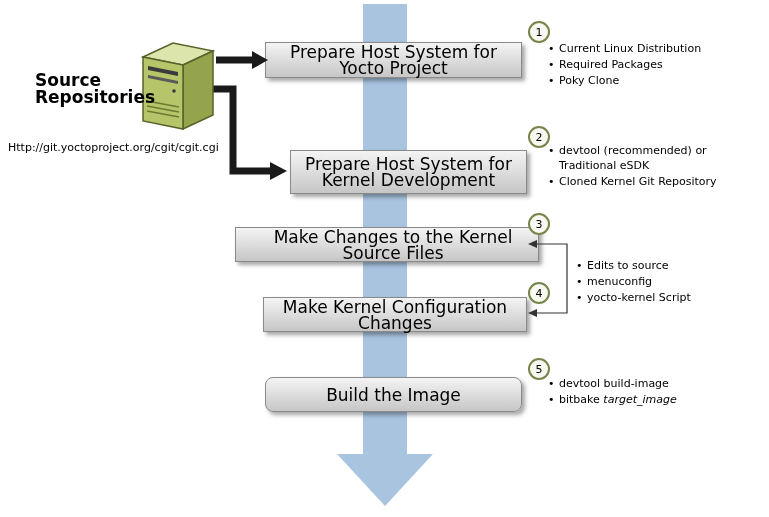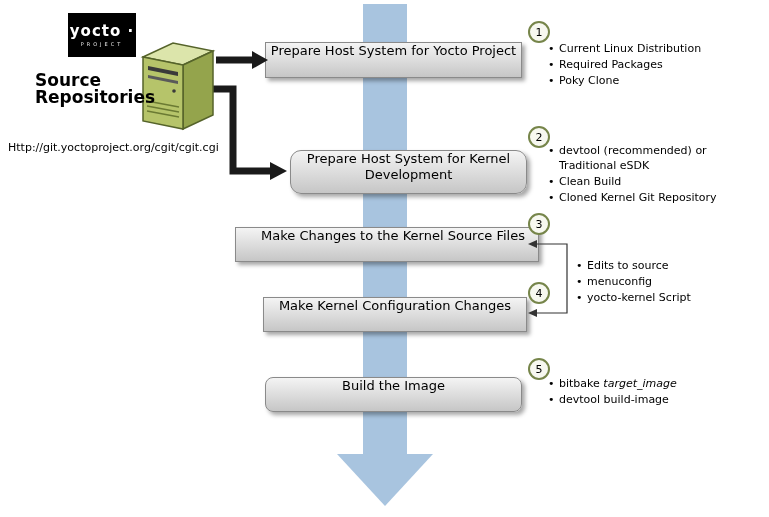--- a/index.html
+++ b/index.html
@@ -27,27 +27,27 @@
   
   .source-label{
     position:absolute;left:35px;top:72px;width:110px;z-index:6;
     font-size:17px;font-weight:bold;line-height:17px;
   }
   .source-url{position:absolute;left:8px;top:141px;z-index:6;font-size:11px;}
   
   .server{position:absolute;left:133px;top:35px;z-index:6;}
   
   .step-box{
-    position:absolute;z-index:2;display:flex;justify-content:center;
-    text-align:center;font-size:13px;line-height:16px;
+    position:absolute;z-index:2;display:flex;align-items:center;justify-content:center;
+    text-align:center;font-size:17px;line-height:16px;
     background:linear-gradient(#f4f4f4,#c6c6c6);
     border:1px solid #8a8a8a;box-shadow:3px 3px 4px rgba(0,0,0,0.35);
   }
   .box1{left:265px;top:42px;width:255px;height:34px;}
-  .box2{left:290px;top:150px;width:235px;height:42px;border-radius:11px;}
+  .box2{left:290px;top:150px;width:235px;height:42px;}
   .box3{left:235px;top:227px;width:290px;height:33px;padding-left:12px;}
   .box4{left:263px;top:297px;width:262px;height:33px;}
   .box5{left:265px;top:377px;width:255px;height:33px;border-radius:8px;}
   
   .num-circle{
     position:absolute;z-index:6;width:18px;height:18px;border-radius:50%;
     border:2px solid #76854a;background:#f7f8f0;
     display:flex;align-items:center;justify-content:center;font-size:11px;
   }
   .c1{left:528px;top:21px;}
@@ -68,24 +68,20 @@
   .overlay{position:absolute;left:0;top:0;z-index:5;pointer-events:none;}
 </style>
 </head>
 <body>
 
 <div class="canvas">
 
   <div class="flow-shaft"></div>
   <div class="flow-head"></div>
 
-  <div class="logo">
-    <div class="logo-name">yocto ·</div>
-    <div class="logo-project">PROJECT</div>
-  </div>
 
   <svg class="server" width="90" height="108" viewBox="0 0 90 108">
     <polygon points="10,22 40,8 80,16 50,30" fill="#dce5ab" stroke="#55632a" stroke-width="1.5"></polygon>
     <polygon points="50,30 80,16 80,80 50,94" fill="#94a44c" stroke="#55632a" stroke-width="1.5"></polygon>
     <polygon points="10,22 50,30 50,94 10,86" fill="#b6c46a" stroke="#55632a" stroke-width="1.5"></polygon>
     <polygon points="15,31 45,37 45,41 15,35" fill="#3a3a3a"></polygon>
     <polygon points="15,40 45,46 45,49 15,43" fill="#5a5a5a"></polygon>
     <circle cx="41" cy="56" r="1.8" fill="#3a3a3a"></circle>
     <line x1="14" y1="66" x2="46" y2="72" stroke="#6b7a33" stroke-width="1.5"></line>
     <line x1="14" y1="71" x2="46" y2="77" stroke="#6b7a33" stroke-width="1.5"></line>
@@ -118,33 +114,32 @@
   <div class="num-circle c5">5</div>
 
   <ul class="bullets list1">
     <li><span>Current Linux Distribution</span></li>
     <li><span>Required Packages</span></li>
     <li><span>Poky Clone</span></li>
   </ul>
 
   <ul class="bullets list2">
     <li><span>devtool (recommended) or Traditional eSDK</span></li>
-    <li><span>Clean Build</span></li>
     <li><span>Cloned Kernel Git Repository</span></li>
   </ul>
 
   <ul class="bullets list34">
     <li><span>Edits to source</span></li>
     <li><span>menuconfig</span></li>
     <li><span>yocto-kernel Script</span></li>
   </ul>
 
   <ul class="bullets list5">
+    <li><span>devtool build-image</span></li>
     <li><span>bitbake </span><span class="it">target_image</span></li>
-    <li><span>devtool build-image</span></li>
   </ul>
 
   <svg class="overlay" width="769" height="517" viewBox="0 0 769 517">
 
     <g>
       <line x1="216" y1="60" x2="252" y2="60" stroke="#1a1a1a" stroke-width="7"></line>
       <polygon points="252,51 268,60 252,69" fill="#1a1a1a"></polygon>
     </g>
 
     <g>

